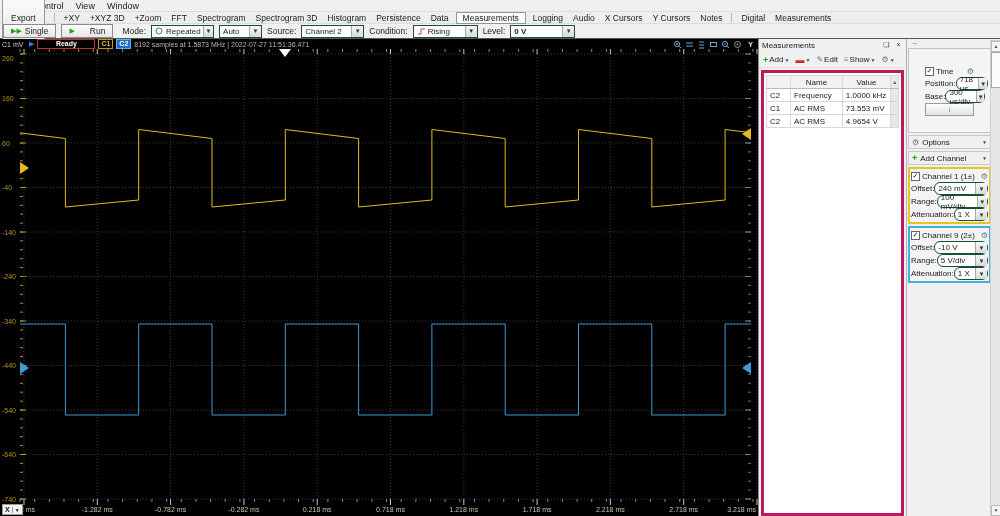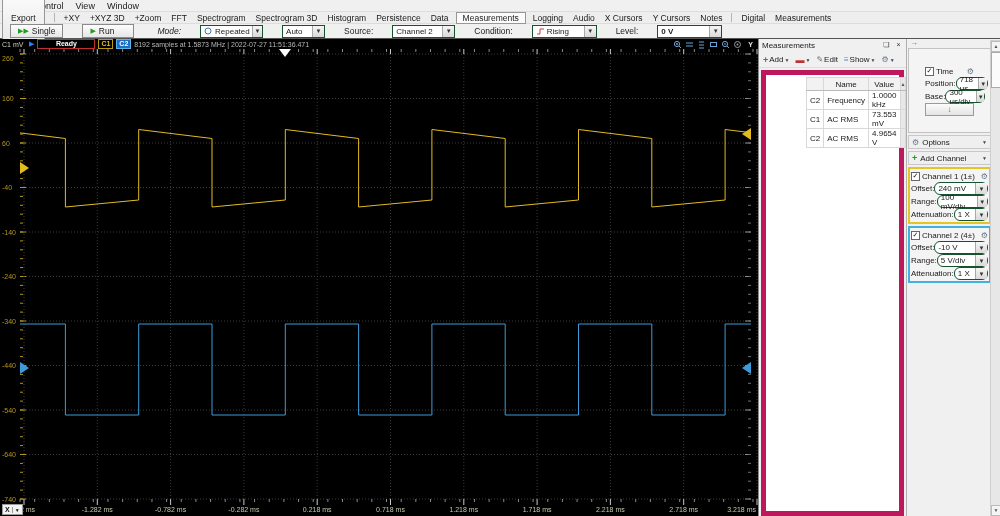--- a/index.html
+++ b/index.html
@@ -7,21 +7,21 @@
        font-family:"Liberation Sans",sans-serif;font-size:9px;color:#1a1a1a;}
   
   .menubar{height:11px;display:flex;align-items:center;padding-left:2px;background:#f0f0f0;}
   .menubar span{padding:4px 6px;cursor:default;}
   .tabbar{height:11px;display:flex;align-items:center;background:#eeeeee;border-top:1px solid #dddddd;
           font-size:8.5px;white-space:nowrap;}
   .tab{padding:0 5px;}
   .tab.button{border:1px solid #979797;background:linear-gradient(#fbfbfb,#e9e9e9);margin:0 5px 0 2px;padding:17px 8px;}
   .tab.active{border:1px solid #979797;background:#fbfbfb;padding:0 6px;margin:0 2px;}
   .vsep{width:1px;height:9px;background:#b5b5b5;margin:0 4px;}
-  .controlbar{height:14px;display:flex;align-items:center;gap:19px;padding:0 10px;background:#f0f0f0;
+  .controlbar{height:14px;display:flex;align-items:center;gap:5px;padding:0 3px;background:#f0f0f0;
               border-top:1px solid #dcdcdc;border-bottom:1px solid #555;}
   .btn{border:1px solid #8a8a8a;background:linear-gradient(#fdfdfd,#e6e6e6);height:12px;
        display:flex;align-items:center;gap:3px;padding:0 7px;font-size:8.5px;}
   .ico-green{color:#1f9d1f;font-size:7px;line-height:8px;}
   .lbl{font-size:8.5px;}
   .combo{border:1px solid #14532d;background:#fff;height:11px;display:flex;align-items:center;
          font-size:8px;padding-left:3px;gap:2px;}
   .combo .dd{margin-left:auto;width:11px;align-self:stretch;background:linear-gradient(#f6f6f6,#d9d9d9);
              border-left:1px solid #a8a8a8;display:flex;align-items:center;justify-content:center;
              font-size:6px;color:#333;}
@@ -59,21 +59,21 @@
   .pencil{color:#777;font-size:8px;}
   .showico{color:#5588bb;font-size:8px;}
   .gear{color:#667788;font-size:8px;}
   .mtable{margin:2px;border-collapse:collapse;background:#fff;font-size:8px;}
   .mtable th,.mtable td{border:1px solid #d8d8d8;height:12px;padding:0 3px;text-align:left;font-weight:normal;}
   .mtable thead th{background:#f2f2f2;border-bottom:1px solid #bbb;text-align:center;}
   .mtable .c0{width:22px;}
   .mtable .c1{width:50px;}
   .mtable .c2{width:54px;}
   .mtable .csb{width:8px;background:#e8e8e8;font-size:5px;text-align:center;color:#555;padding:0;}
-  .mtable-wrap{background:#fff;border:5px solid #be185d;margin:2px;flex:1;padding-left:38px;}
+  .mtable-wrap{background:#fff;border:3px solid #be185d;margin:2px;flex:1;}
   
   .chan-panel{width:95px;flex:none;background:#f0f0f0;border-left:1px solid #b0b0b0;
               position:relative;font-size:8px;}
   .chan-inner{position:absolute;left:1px;top:0;width:83px;}
   .garrow{color:#1f9d1f;font-weight:bold;font-size:8px;height:8px;line-height:8px;padding-left:2px;}
   .grp{border:1px solid #c2c2c2;background:#f4f4f4;margin:1px 0;padding:16px;}
   .grp-row{display:flex;align-items:center;height:12px;gap:2px;}
   .grp-row .cb{width:7px;height:7px;border:1px solid #666;background:#fff;flex:none;
                font-size:7px;line-height:6px;text-align:center;color:#111;}
   .grp-row .cb::after{content:"✓";}
@@ -127,25 +127,25 @@
     <div class="vsep"></div>
     <span class="tab">Digital</span>
     <span class="tab">Measurements</span>
   </div>
 
 <div class="controlbar">
   <div class="btn">
     <span class="ico-green">▶▶</span>
     <span>Single</span>
   </div>
-  <div class="btn" style="width:36px;">
+  <div class="btn" style="width:36px;justify-content:space-between;">
     <span class="ico-green">▶</span>
     <span>Run</span>
   </div>
-  <span class="lbl" style="margin-left:4px;font-style:italic;">Mode:</span>
+  <span class="lbl" style="margin-left:4px;">Mode:</span>
   <div class="combo" style="width:58px;">
     <svg class="hdr-ico" width="8" height="8">
         <circle cx="4" cy="4" r="3" stroke="#4477aa" fill="none"></circle>
       </svg>
     <span>Repeated</span>
     <span class="dd">▼</span>
   </div>
   <div class="combo" style="width:38px;">
     <span>Auto</span>
     <span class="dd">▼</span>
@@ -639,21 +639,21 @@
           <div class="combo narrow">
             <span>1 X</span>
             <span class="dd">▼</span>
           </div>
         </div>
       </div>
 
       <div class="chgrp ch2">
         <div class="grp-row">
           <span class="cb"></span>
-          <span class="gt">Channel 2 (4±)</span>
+          <span class="gt">Channel 9 (2±)</span>
           <span class="gear">⚙</span>
         </div>
         <div class="frow">
           <span class="fl">Offset:</span>
           <div class="combo">
             <span>-10 V</span>
             <span class="dd">▼</span>
           </div>
         </div>
         <div class="frow">

